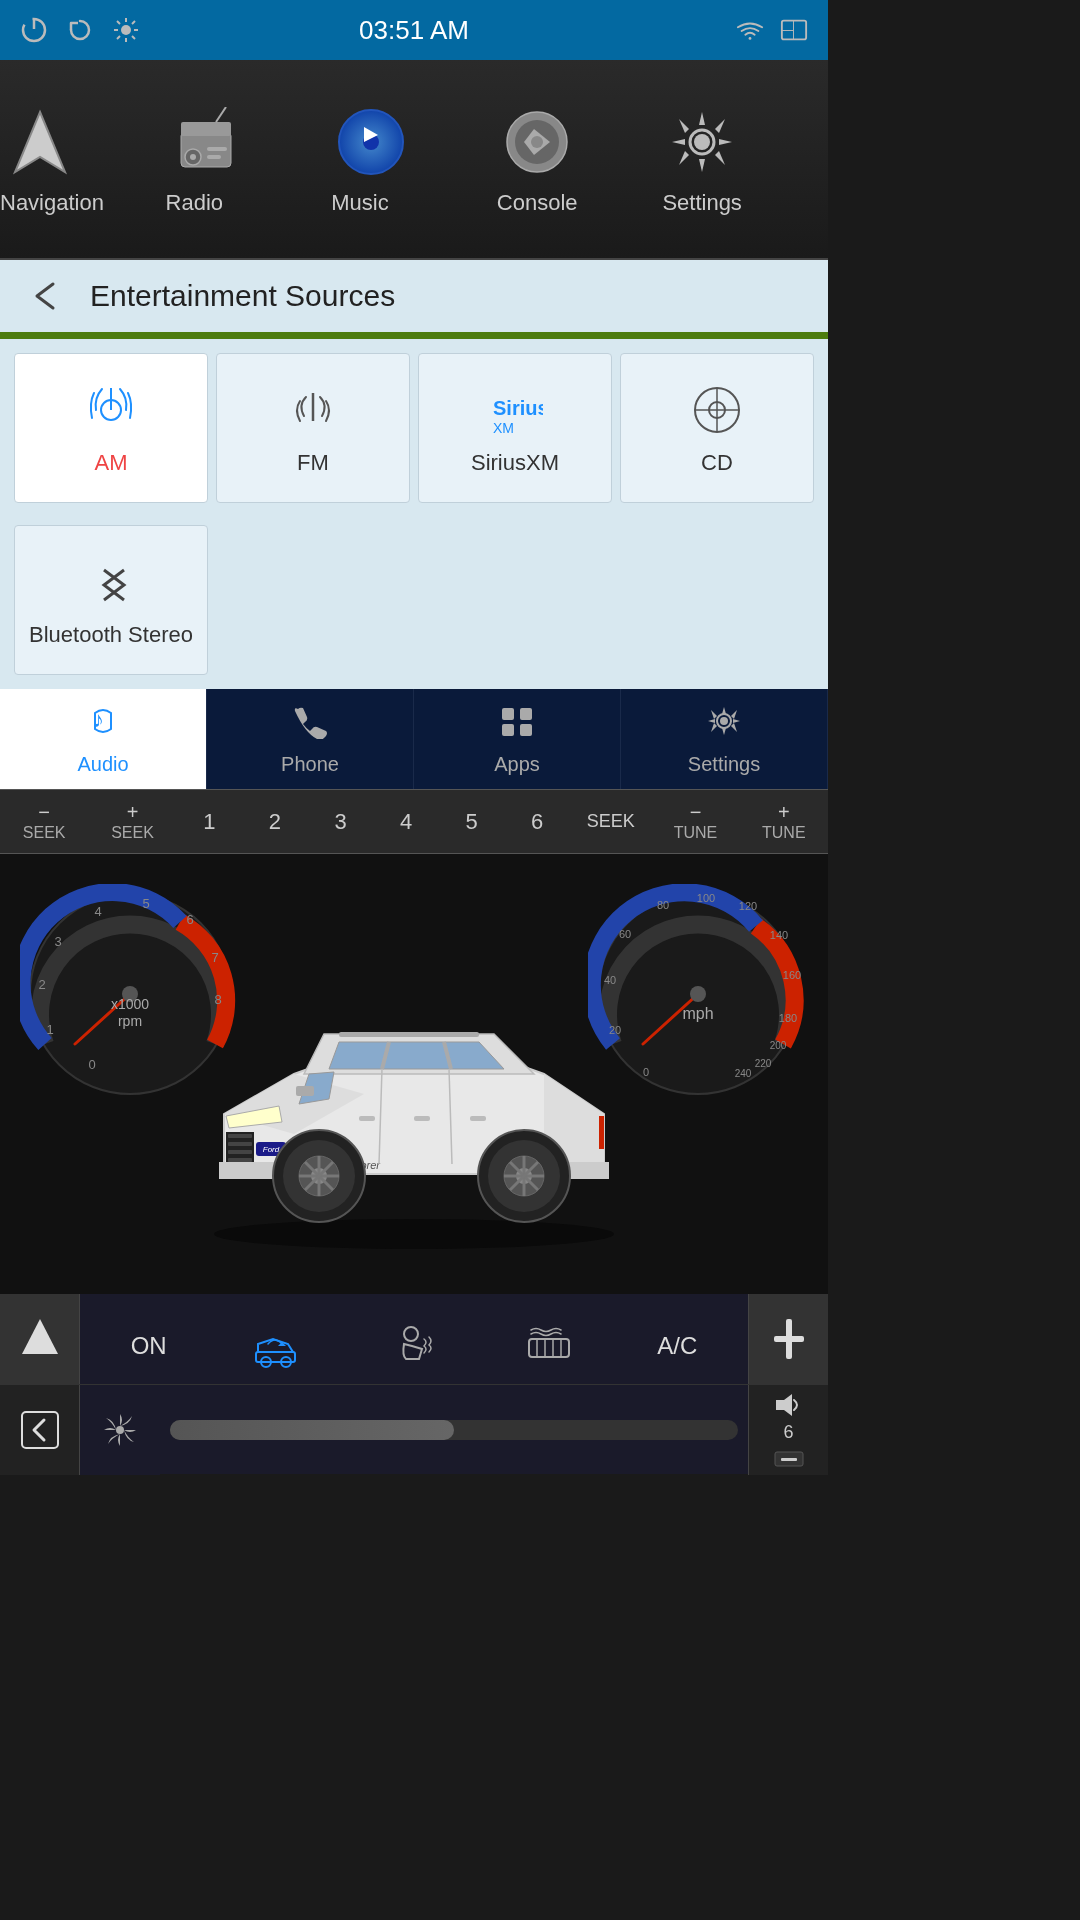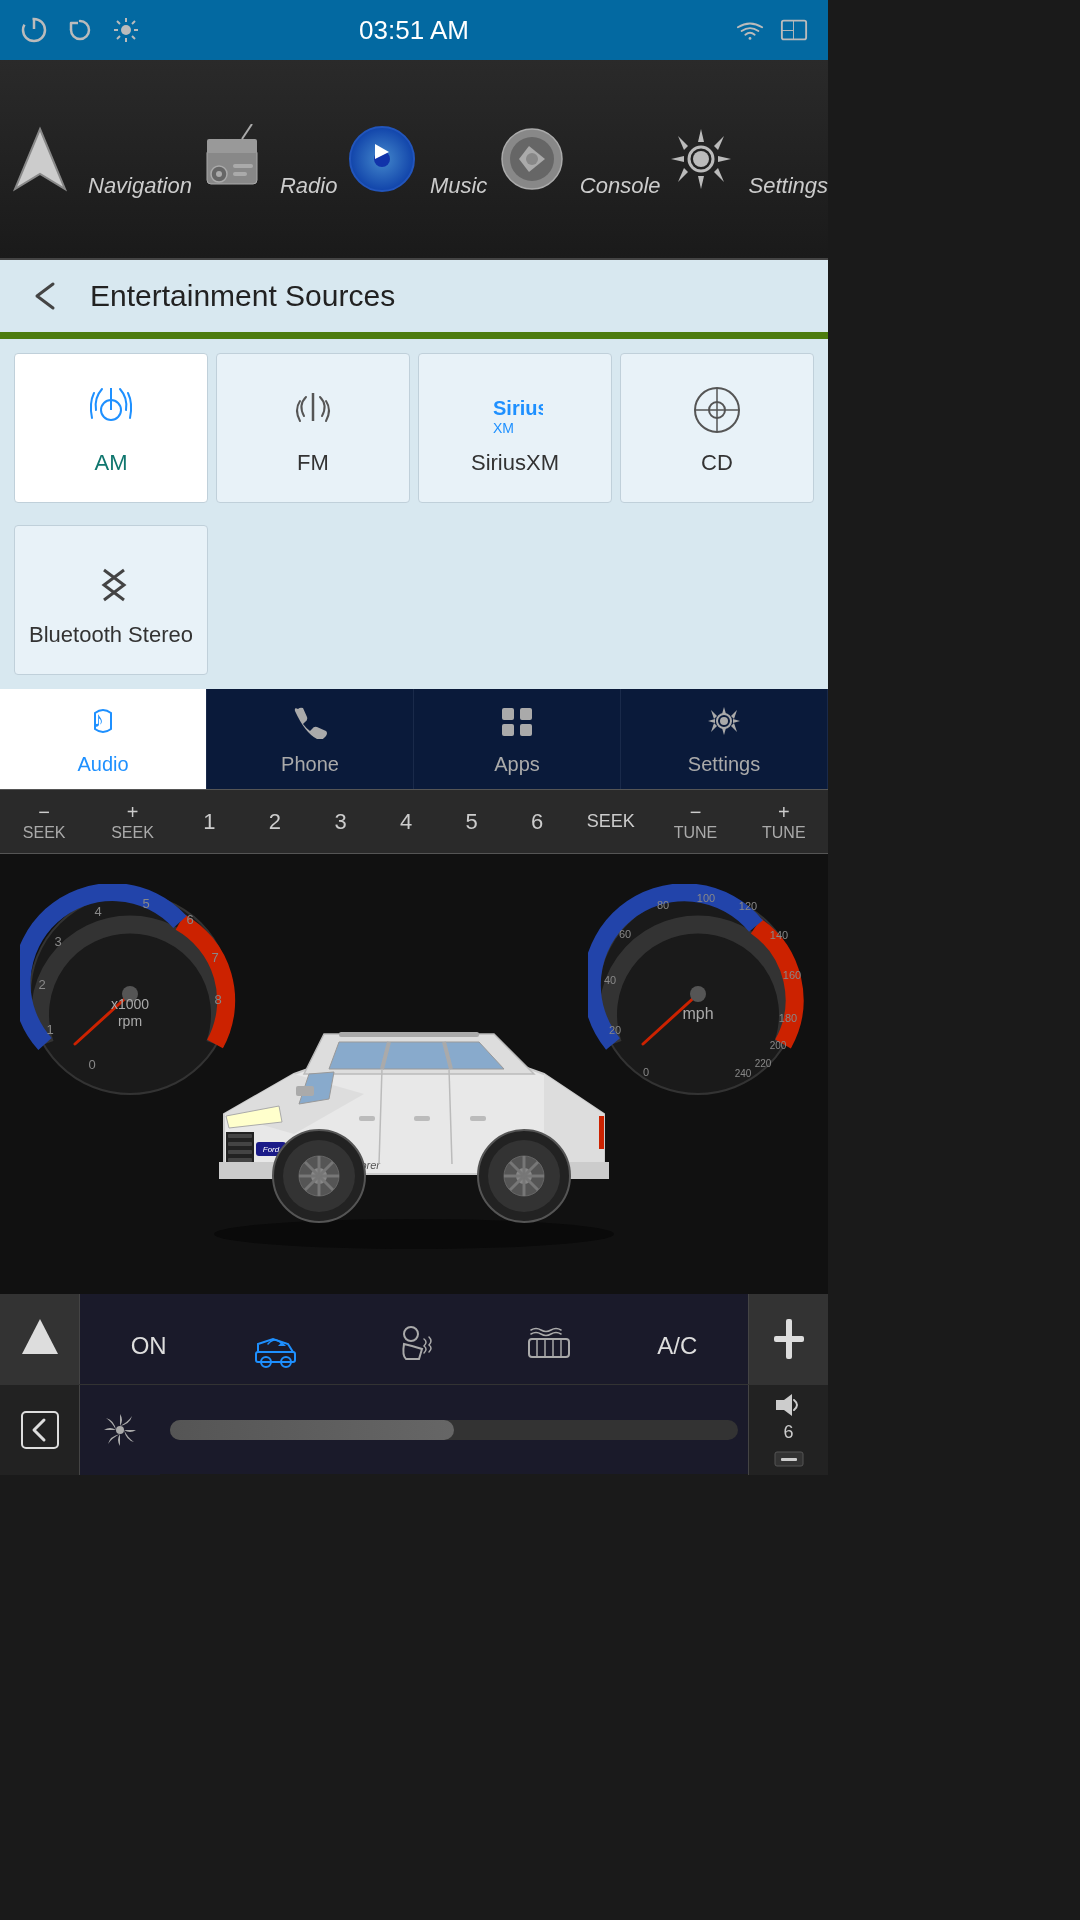--- a/index.html
+++ b/index.html
@@ -55,25 +55,25 @@
       width: 100%;
       height: 200px;
       background: linear-gradient(to bottom, #2a2a2a, #1a1a1a);
       display: flex;
       align-items: center;
       justify-content: space-around;
       border-bottom: 2px solid #444;
     }
     .nav-item {
       display: flex;
-      align-items: flex-end;
+      flex-direction: column;
+      align-items: flex-start;
       gap: 8px;
       cursor: pointer;
       flex: 1;
-      font-style: italic;
     }
     .nav-icon {
       width: 80px;
       height: 80px;
       display: flex;
       align-items: center;
       justify-content: center;
     }
     .nav-label {
       font-size: 22px;
@@ -134,21 +134,21 @@
       display: flex;
       align-items: center;
       justify-content: center;
       margin-bottom: 10px;
     }
     .ent-label {
       font-size: 22px;
       color: #333;
       text-align: center;
     }
-    .ent-label.blue { color: #0f766e; }
+    .ent-label.blue { color: #ef4444; }
 
     
     #ent-row2 {
       display: grid;
       grid-template-columns: 1fr 1fr 1fr 1fr;
       padding: 4px 10px 10px;
     }
 
     
     #bottom-tabs {

